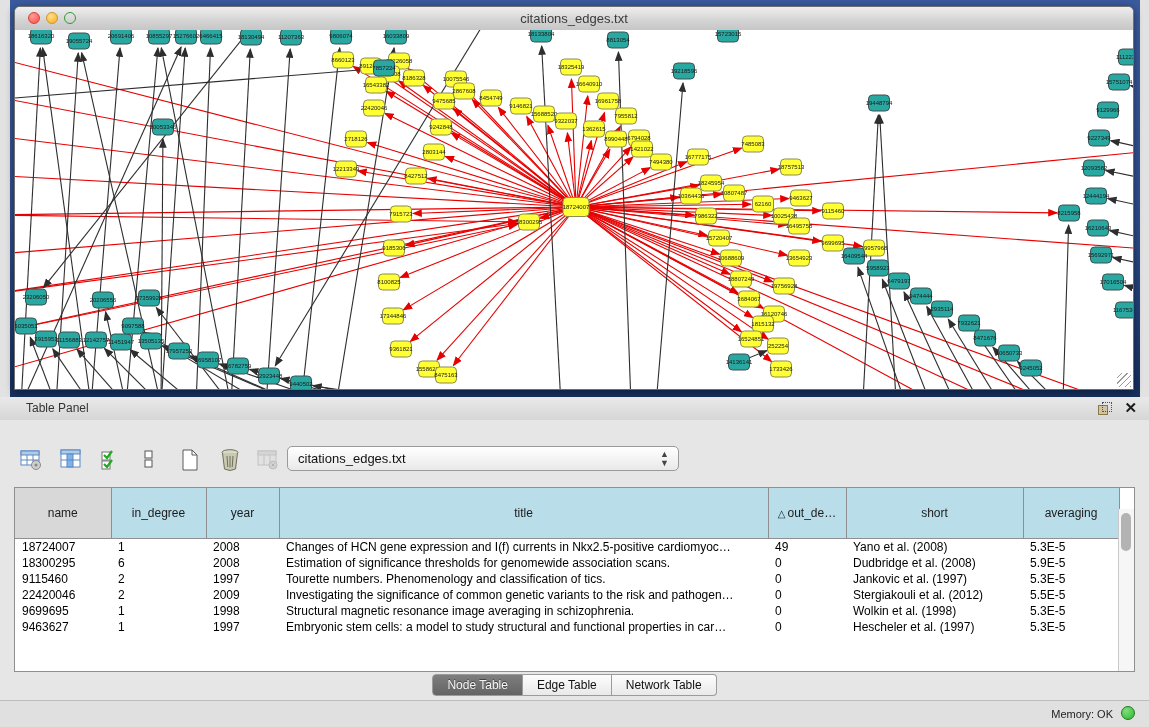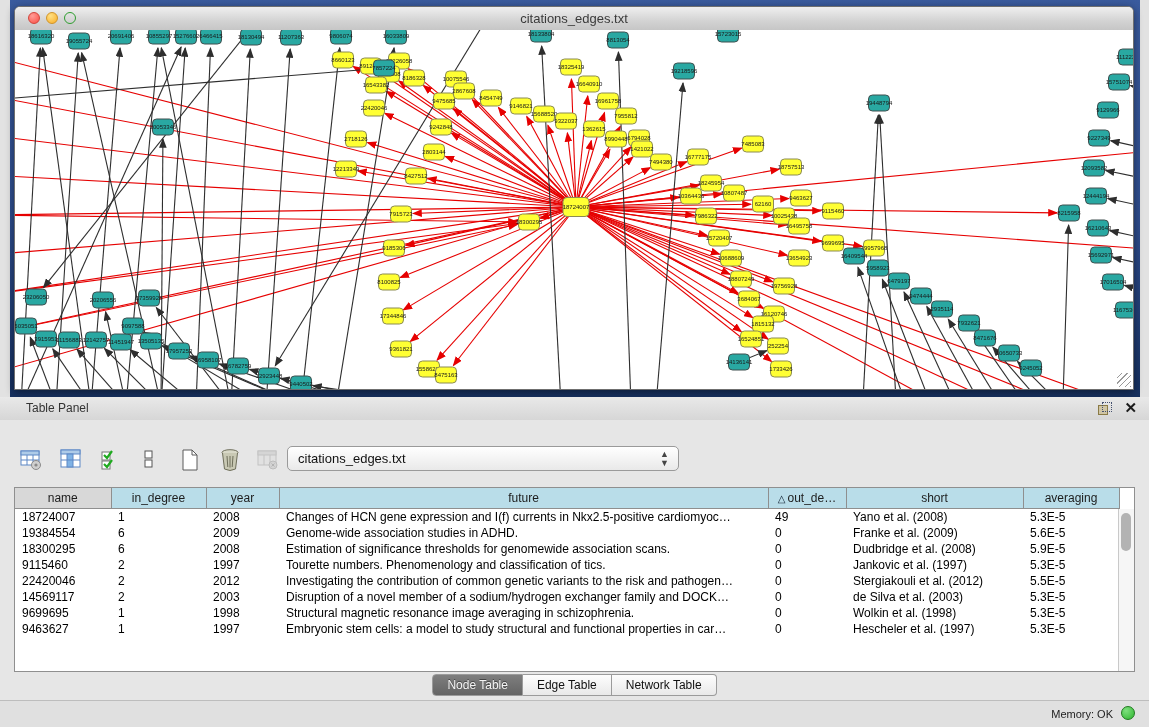--- a/index.html
+++ b/index.html
@@ -39,21 +39,21 @@
   #combo{position:absolute;left:287px;top:8px;width:392px;height:25px;box-sizing:border-box;
          border:1px solid #9a9a9a;border-radius:5px;background:linear-gradient(180deg,#ffffff,#e9e9e9);
          box-shadow:0 1px 0 rgba(255,255,255,.7) inset;cursor:pointer;}
   #combo-text{position:absolute;left:10px;top:4px;font-size:13px;color:#111;}
   #combo-arrows{position:absolute;right:9px;top:3px;font-size:9px;color:#444;line-height:9px;text-align:center;}
   
   #tbl-wrap{position:absolute;left:14px;top:487px;width:1121px;height:185px;background:#fff;
             border:1px solid #8f8f8f;box-sizing:border-box;}
   table{border-collapse:collapse;table-layout:fixed;width:1104px;font-size:12px;}
   th{height:20px;background:#b9dde9;border-right:1px solid #8f8f8f;border-bottom:1px solid #8f8f8f;
-     font-weight:normal;color:#1c1c1c;text-align:center;padding:0 3px;overflow:hidden;white-space:nowrap;cursor:pointer;}
+     font-weight:normal;color:#1c1c1c;text-align:center;padding:15px 3px;overflow:hidden;white-space:nowrap;cursor:pointer;}
   th.gray{background:#d8d8d8;}
   td{height:16px;padding:0 0 0 7px;color:#000;white-space:nowrap;overflow:hidden;border:none;}
   .sort-tri{font-size:10px;color:#123;margin-right:2px;}
   #vscroll{position:absolute;right:0;top:21px;bottom:0;width:15px;background:#f6f6f6;border-left:1px solid #c9c9c9;}
   #vthumb{position:absolute;left:2px;top:4px;width:10px;height:38px;border-radius:5px;background:#b3b3b3;cursor:pointer;}
   
   #tabs{position:absolute;left:0;top:674px;width:1149px;height:22px;text-align:center;}
   .seg{display:inline-block;height:20px;line-height:20px;font-size:12px;padding:0 14px;
        border:1px solid #9b9b9b;border-left:none;background:linear-gradient(180deg,#fdfdfd,#e9e9e9);
        color:#111;cursor:pointer;vertical-align:top;}
@@ -782,44 +782,35 @@
         <col style="width:489px">
       <col style="width:78px">
         <col style="width:177px">
         <col style="width:96px">
     </colgroup>
     <thead>
       <tr>
         <th class="gray">name</th>
         <th>in_degree</th>
         <th>year</th>
-        <th>future</th>
+        <th>title</th>
         <th><span class="sort-tri">△</span><span>out_de…</span></th>
         <th>short</th>
         <th>averaging</th>
       </tr>
     </thead>
     <tbody id="rows">
         <tr>
           <td>18724007</td>
           <td>1</td>
           <td>2008</td>
           <td>Changes of HCN gene expression and I(f) currents in Nkx2.5-positive cardiomyoc…</td>
           <td>49</td>
           <td>Yano et al. (2008)</td>
           <td>5.3E-5</td>
-        </tr>
-        <tr>
-          <td>19384554</td>
-          <td>6</td>
-          <td>2009</td>
-          <td>Genome-wide association studies in ADHD.</td>
-          <td>0</td>
-          <td>Franke et al. (2009)</td>
-          <td>5.6E-5</td>
         </tr>
         <tr>
           <td>18300295</td>
           <td>6</td>
           <td>2008</td>
           <td>Estimation of significance thresholds for genomewide association scans.</td>
           <td>0</td>
           <td>Dudbridge et al. (2008)</td>
           <td>5.9E-5</td>
         </tr>
@@ -828,34 +819,25 @@
           <td>2</td>
           <td>1997</td>
           <td>Tourette numbers. Phenomenology and classification of tics.</td>
           <td>0</td>
           <td>Jankovic et al. (1997)</td>
           <td>5.3E-5</td>
         </tr>
         <tr>
           <td>22420046</td>
           <td>2</td>
-          <td>2012</td>
-          <td>Investigating the contribution of common genetic variants to the risk and pathogen…</td>
+          <td>2009</td>
+          <td>Investigating the significance of common genetic variants to the risk and pathogen…</td>
           <td>0</td>
           <td>Stergiakouli et al. (2012)</td>
           <td>5.5E-5</td>
-        </tr>
-        <tr>
-          <td>14569117</td>
-          <td>2</td>
-          <td>2003</td>
-          <td>Disruption of a novel member of a sodium/hydrogen exchanger family and DOCK…</td>
-          <td>0</td>
-          <td>de Silva et al. (2003)</td>
-          <td>5.3E-5</td>
         </tr>
         <tr>
           <td>9699695</td>
           <td>1</td>
           <td>1998</td>
           <td>Structural magnetic resonance image averaging in schizophrenia.</td>
           <td>0</td>
           <td>Wolkin et al. (1998)</td>
           <td>5.3E-5</td>
         </tr>

